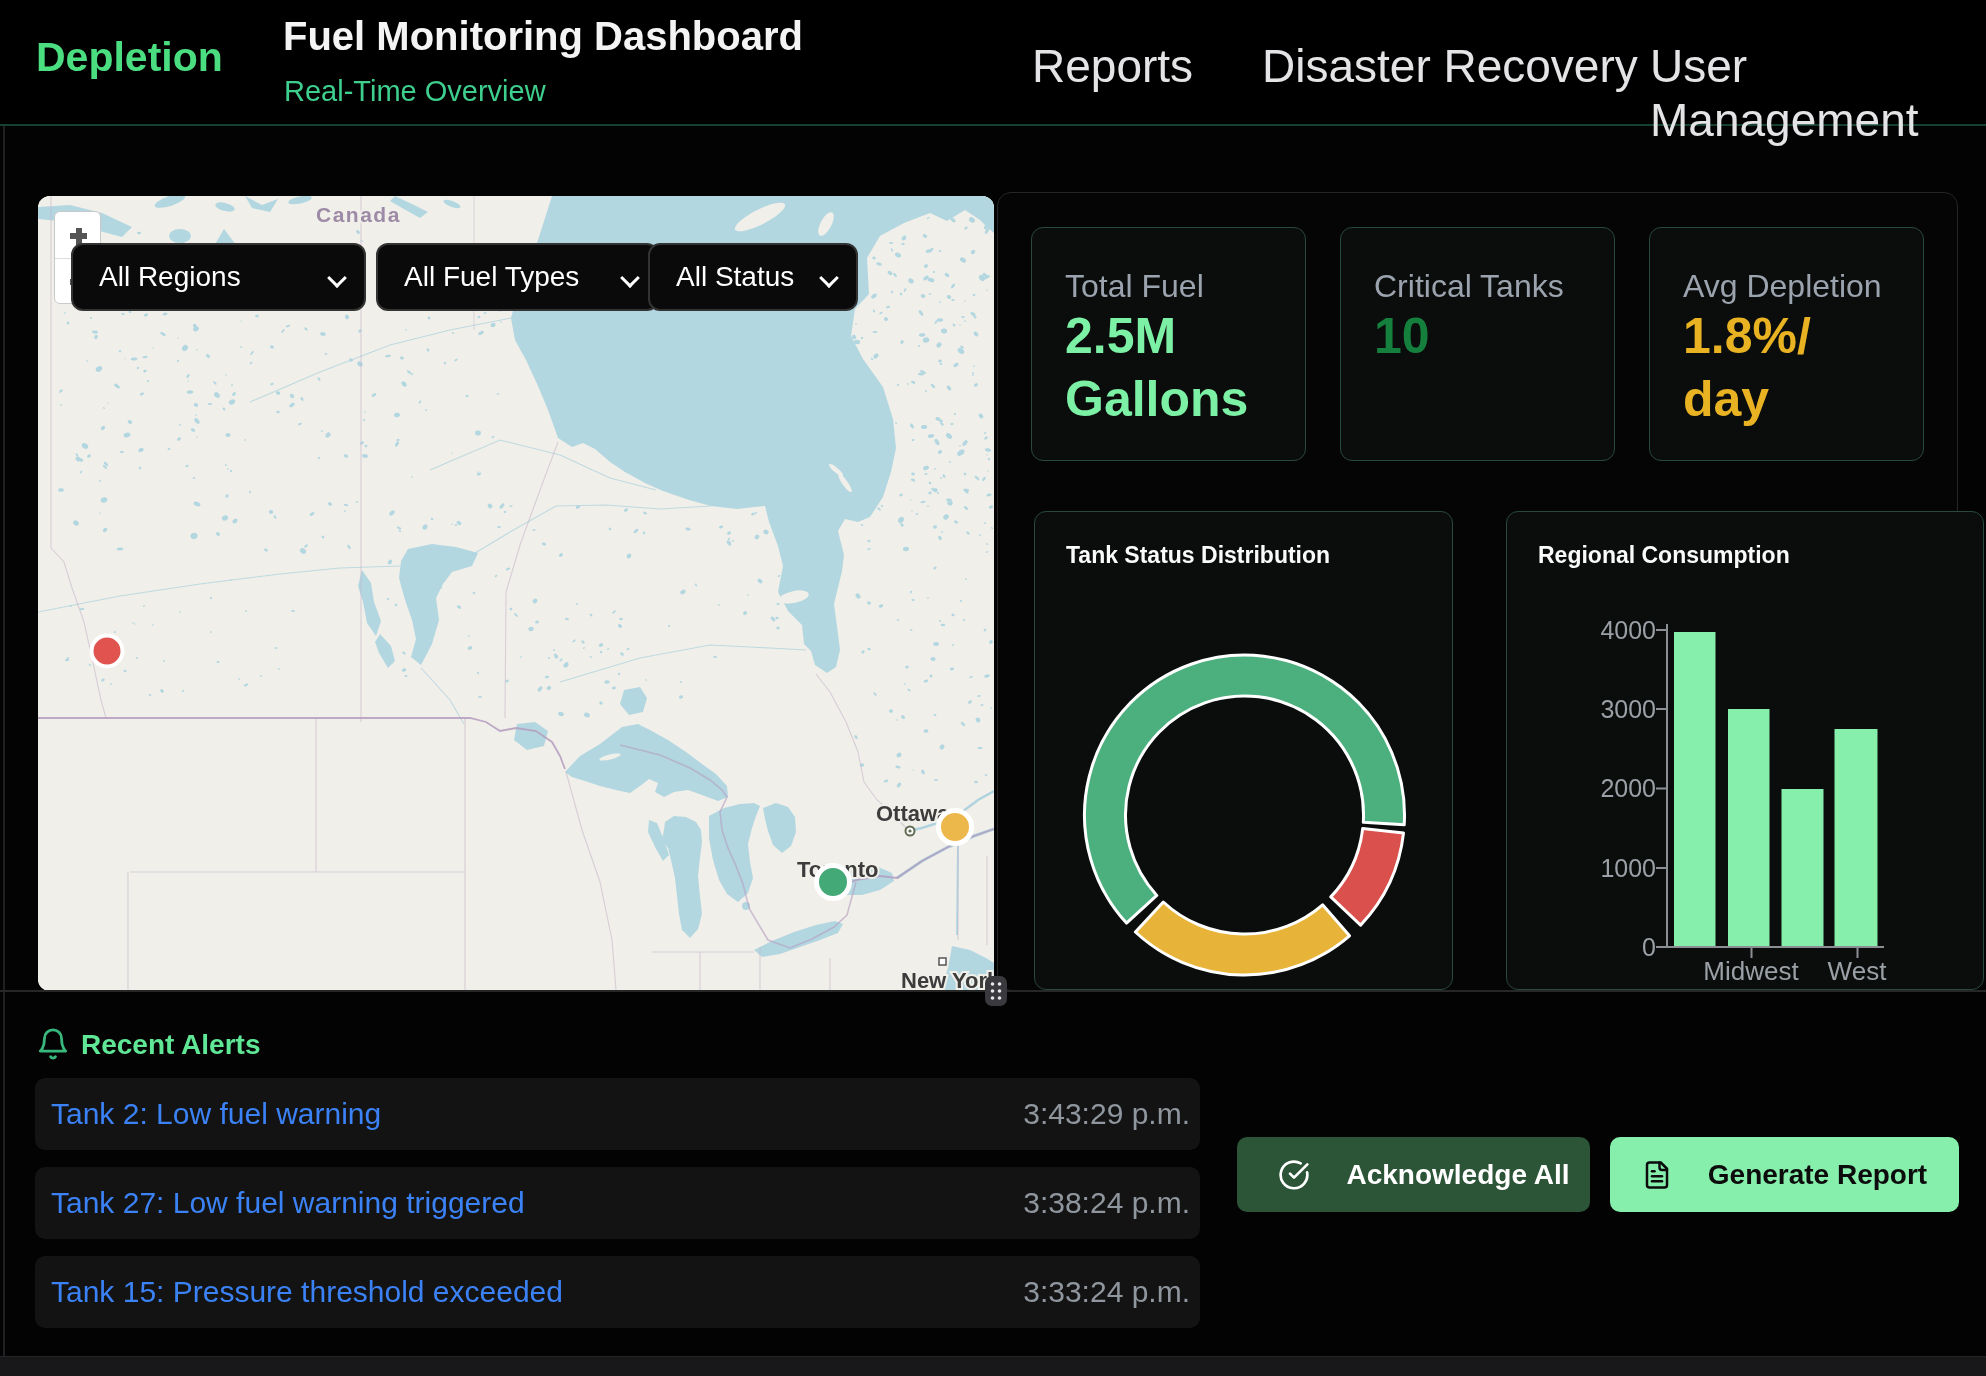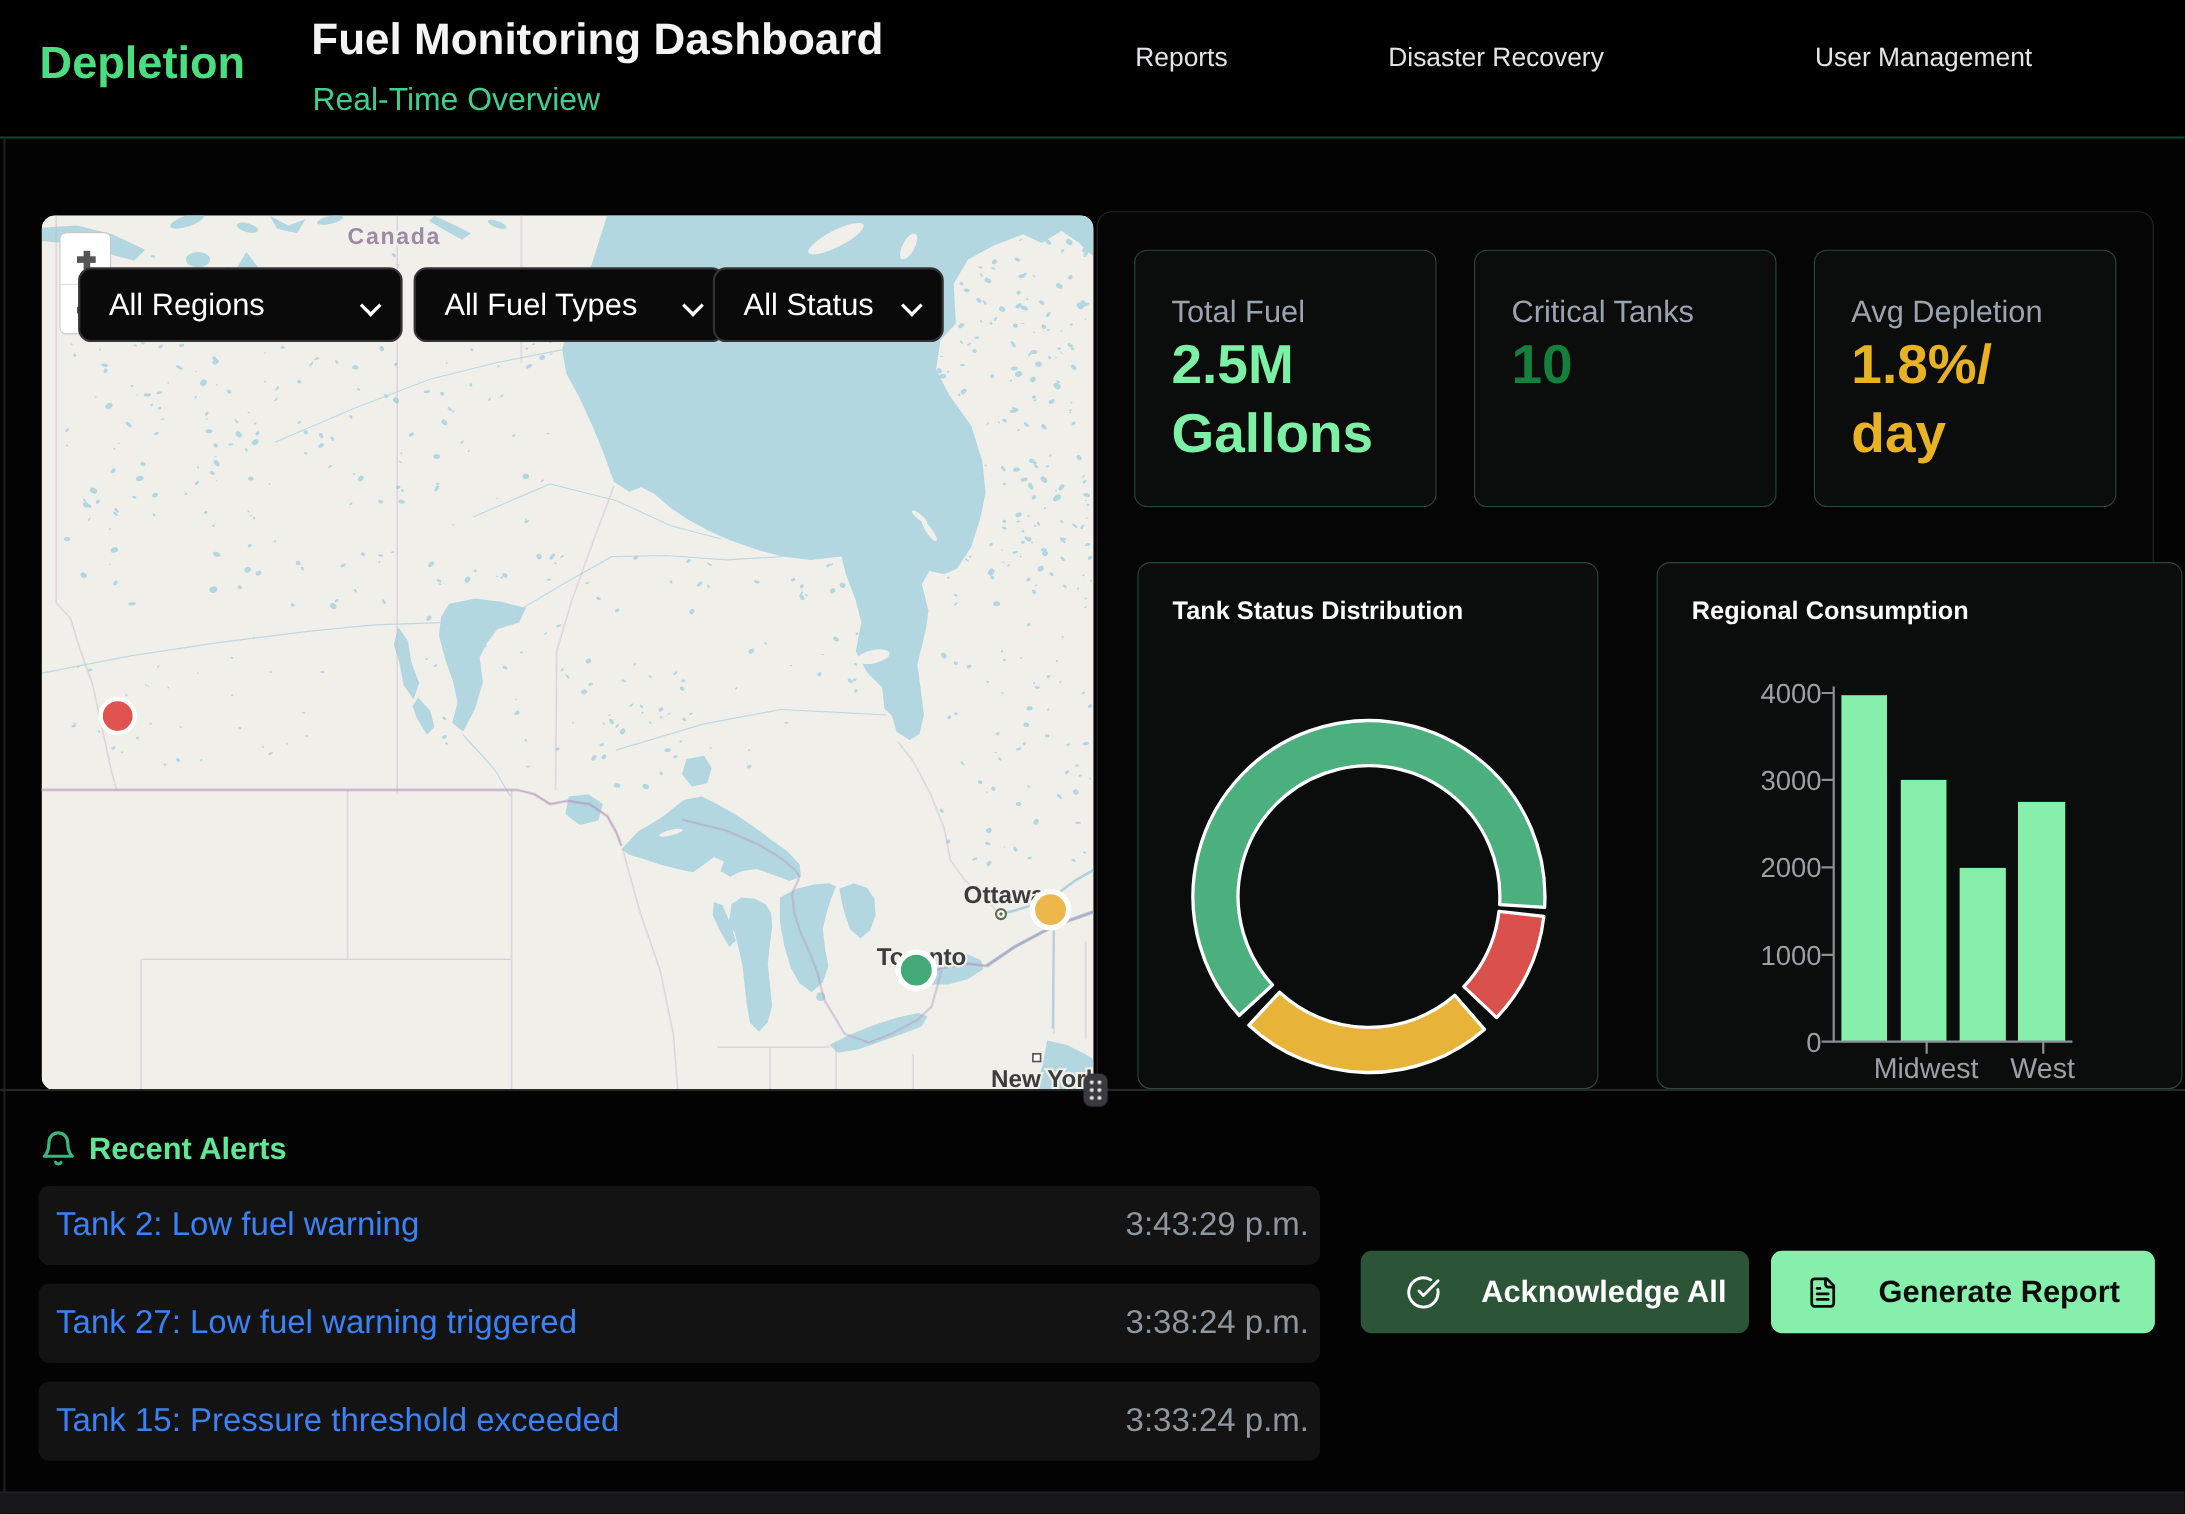--- a/index.html
+++ b/index.html
@@ -5,38 +5,38 @@
   * { margin:0; padding:0; box-sizing:border-box; }
   html,body { width:1986px; height:1376px; background:#030303; overflow:hidden;
     font-family:"Liberation Sans", sans-serif; }
   .abs { position:absolute; }
   
   .hdr { position:absolute; left:0; top:0; width:1986px; height:126px; background:#000;
     border-bottom:2px solid #16402f; }
   .logo { position:absolute; left:36px; top:34px; font-size:41px; font-weight:bold; color:#4ade80; }
   .htitle { position:absolute; left:283px; top:14px; font-size:40px; font-weight:bold; color:#f4f4f5; }
   .hsub { position:absolute; left:284px; top:75px; font-size:29px; color:#3ecf8e; }
-  .nav { position:absolute; top:39px; font-size:24px; color:#e4e4e7; }
+  .nav { position:absolute; top:39px; font-size:46px; color:#e4e4e7; }
   
   .map { position:absolute; left:38px; top:196px; width:956px; height:795px;
     border-radius:12px; overflow:hidden; background:#f1efe9; }
   .zoomctl { position:absolute; left:16px; top:15px; width:47px; height:93px; background:#fff;
     border-radius:6px; border:1px solid #c9c9c9; z-index:5; }
   .zoomctl .zline { position:absolute; left:0; top:46px; width:100%; height:1px; background:#ddd; }
   .zoomctl .bar { position:absolute; background:#555; }
   .dd { position:absolute; top:47px; height:68px; background:#0a0a0a; border-radius:12px;
     border:2px solid #333; color:#fff; font-size:28px; line-height:64px; padding-left:26px; z-index:6; }
   .dd .chev { position:absolute; right:20px; top:26px; width:14px; height:14px;
     border-right:3px solid #fff; border-bottom:3px solid #fff; transform:rotate(45deg); }
   
   .panel { position:absolute; left:997px; top:192px; width:961px; height:799px;
     border:1px solid #262626; border-radius:14px; background:#050505; }
   .scard { position:absolute; top:34px; width:275px; height:234px; background:#0b0d0c;
     border:1px solid #29493a; border-radius:12px; padding:40px 30px 0 33px; }
-  .slabel { font-size:28px; color:#9ba3ae; }
+  .slabel { font-size:32px; color:#9ba3ae; }
   .sval { margin-top:0px; font-size:50px; font-weight:bold; line-height:63px; }
   .ccard { position:absolute; top:318px; height:479px; background:#0b0d0c;
     border:1px solid #29493a; border-radius:12px; }
   .ctitle { position:absolute; left:31px; top:30px; font-size:23px; font-weight:bold; color:#fafafa; }
   
   .vdiv { position:absolute; left:0; top:990px; width:1986px; height:2px; background:#272727; }
   .grip { position:absolute; left:985px; top:976px; width:22px; height:30px; background:#3a3a3e;
     border-radius:7px; }
   
   .ralerts { position:absolute; left:81px; top:1029px; font-size:28px; font-weight:bold; color:#5fe796;text-align:right; }

